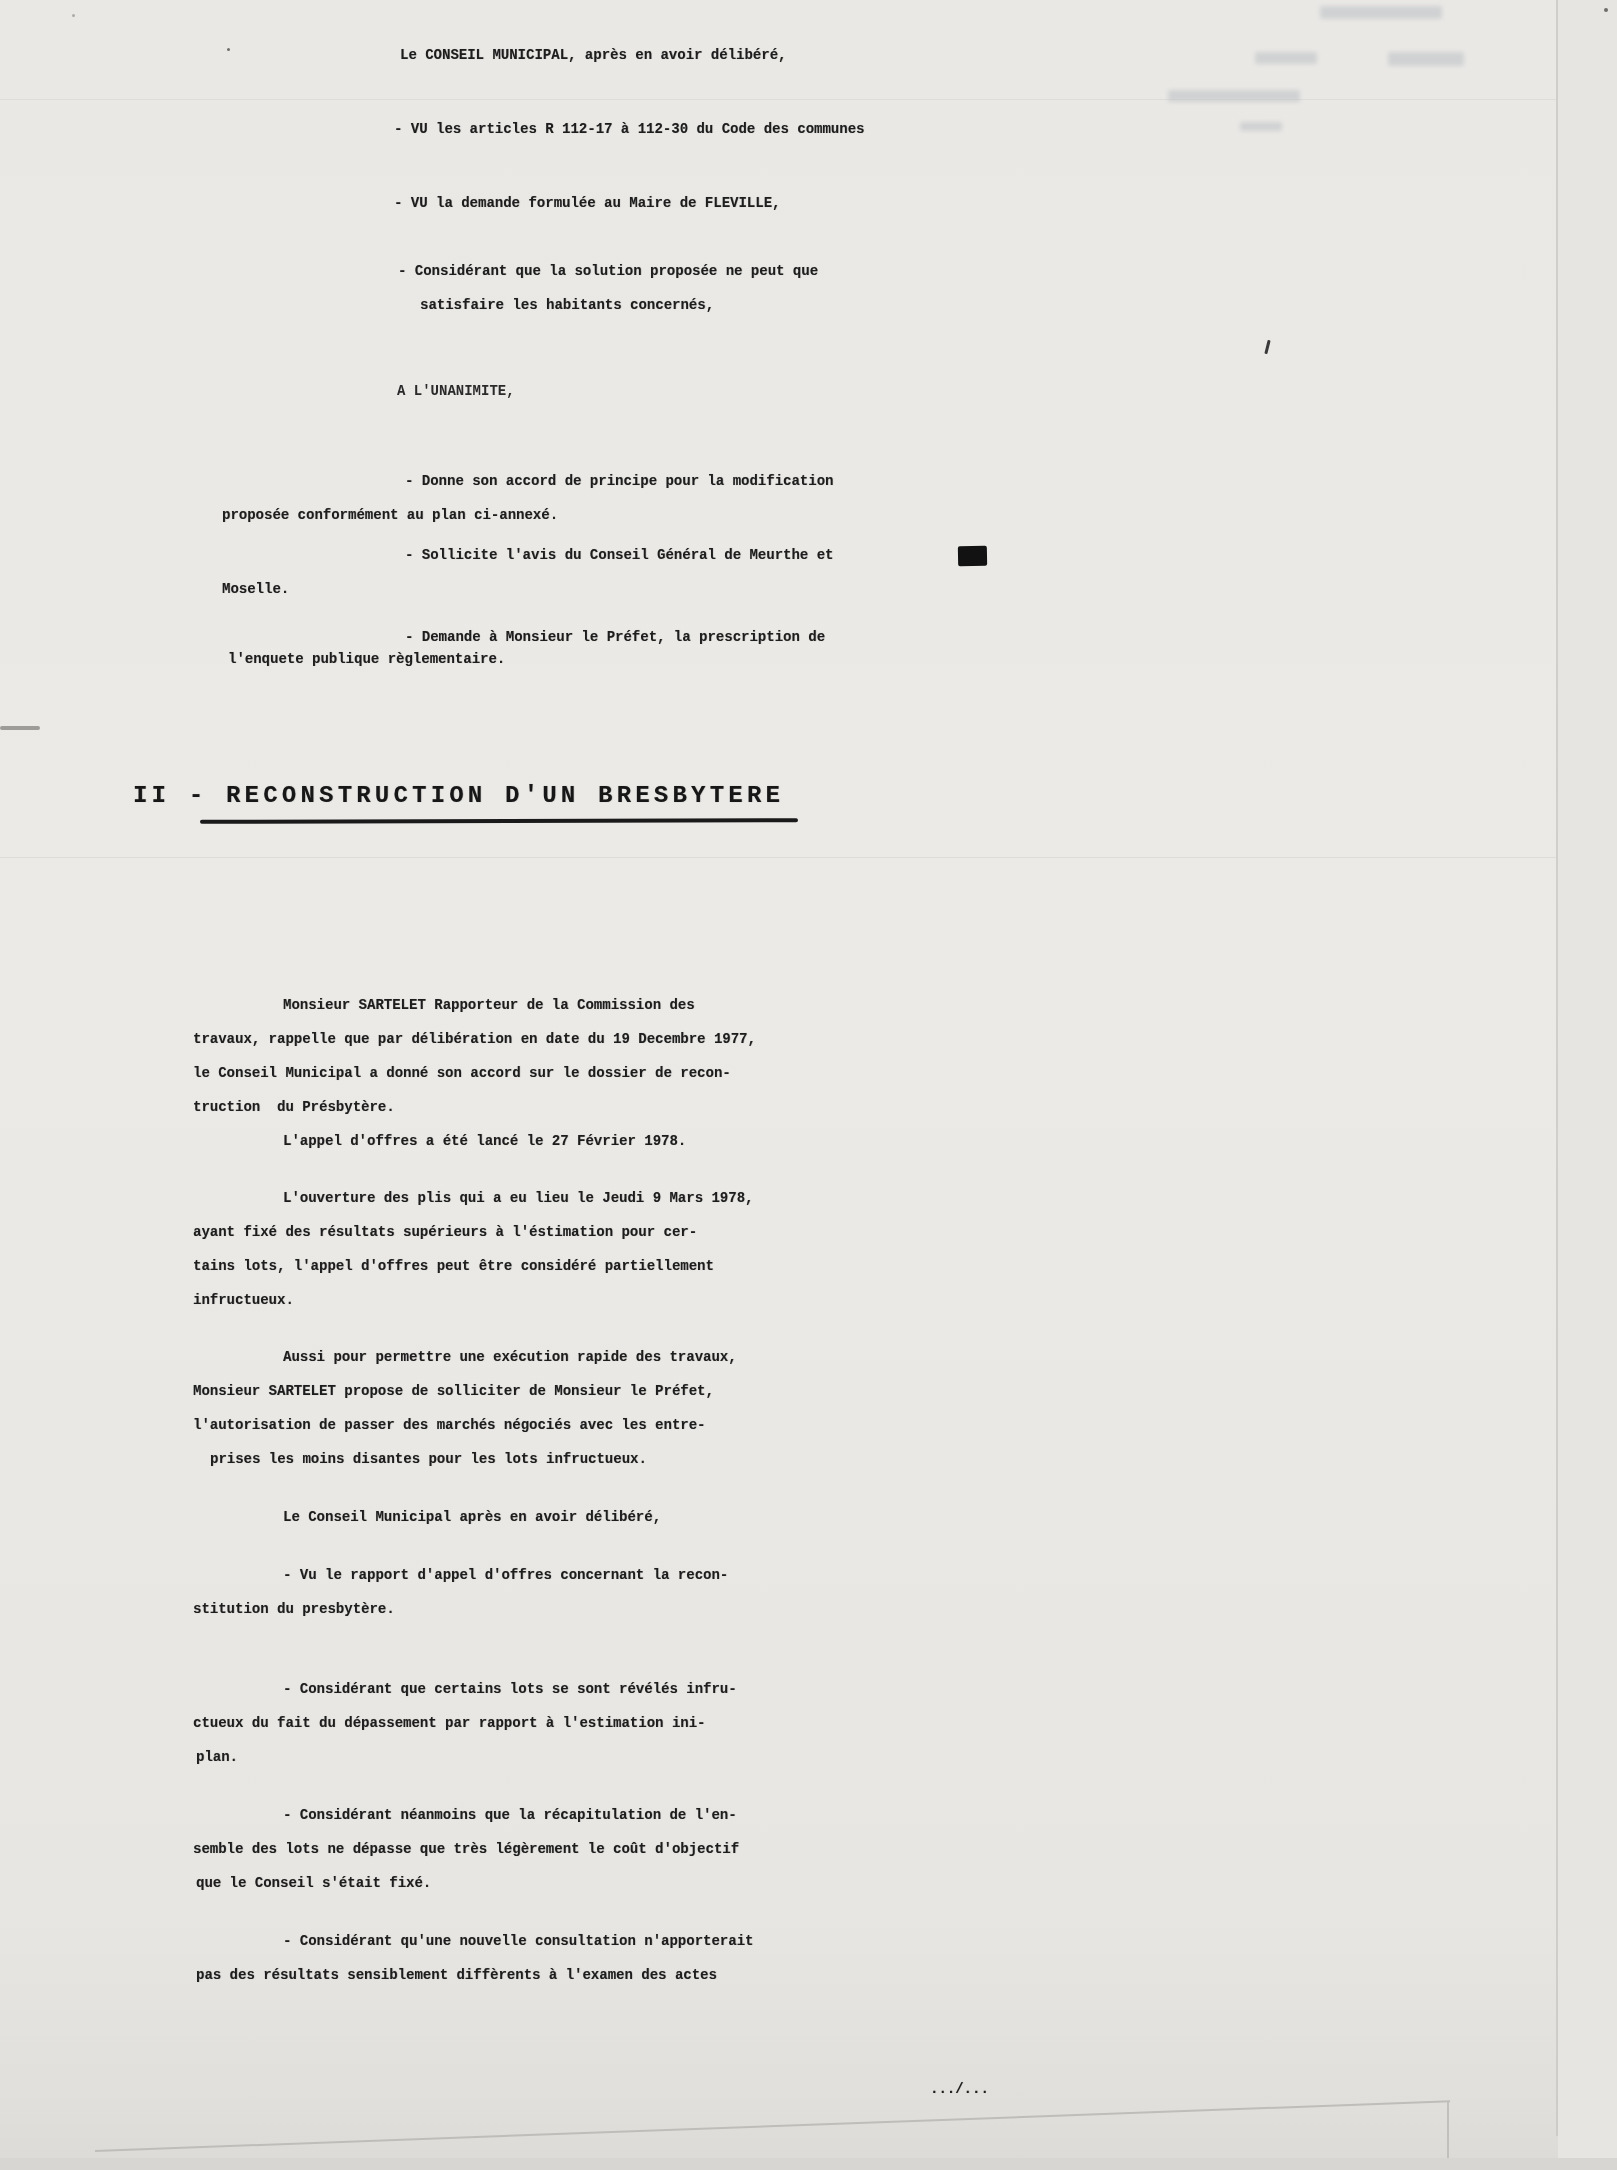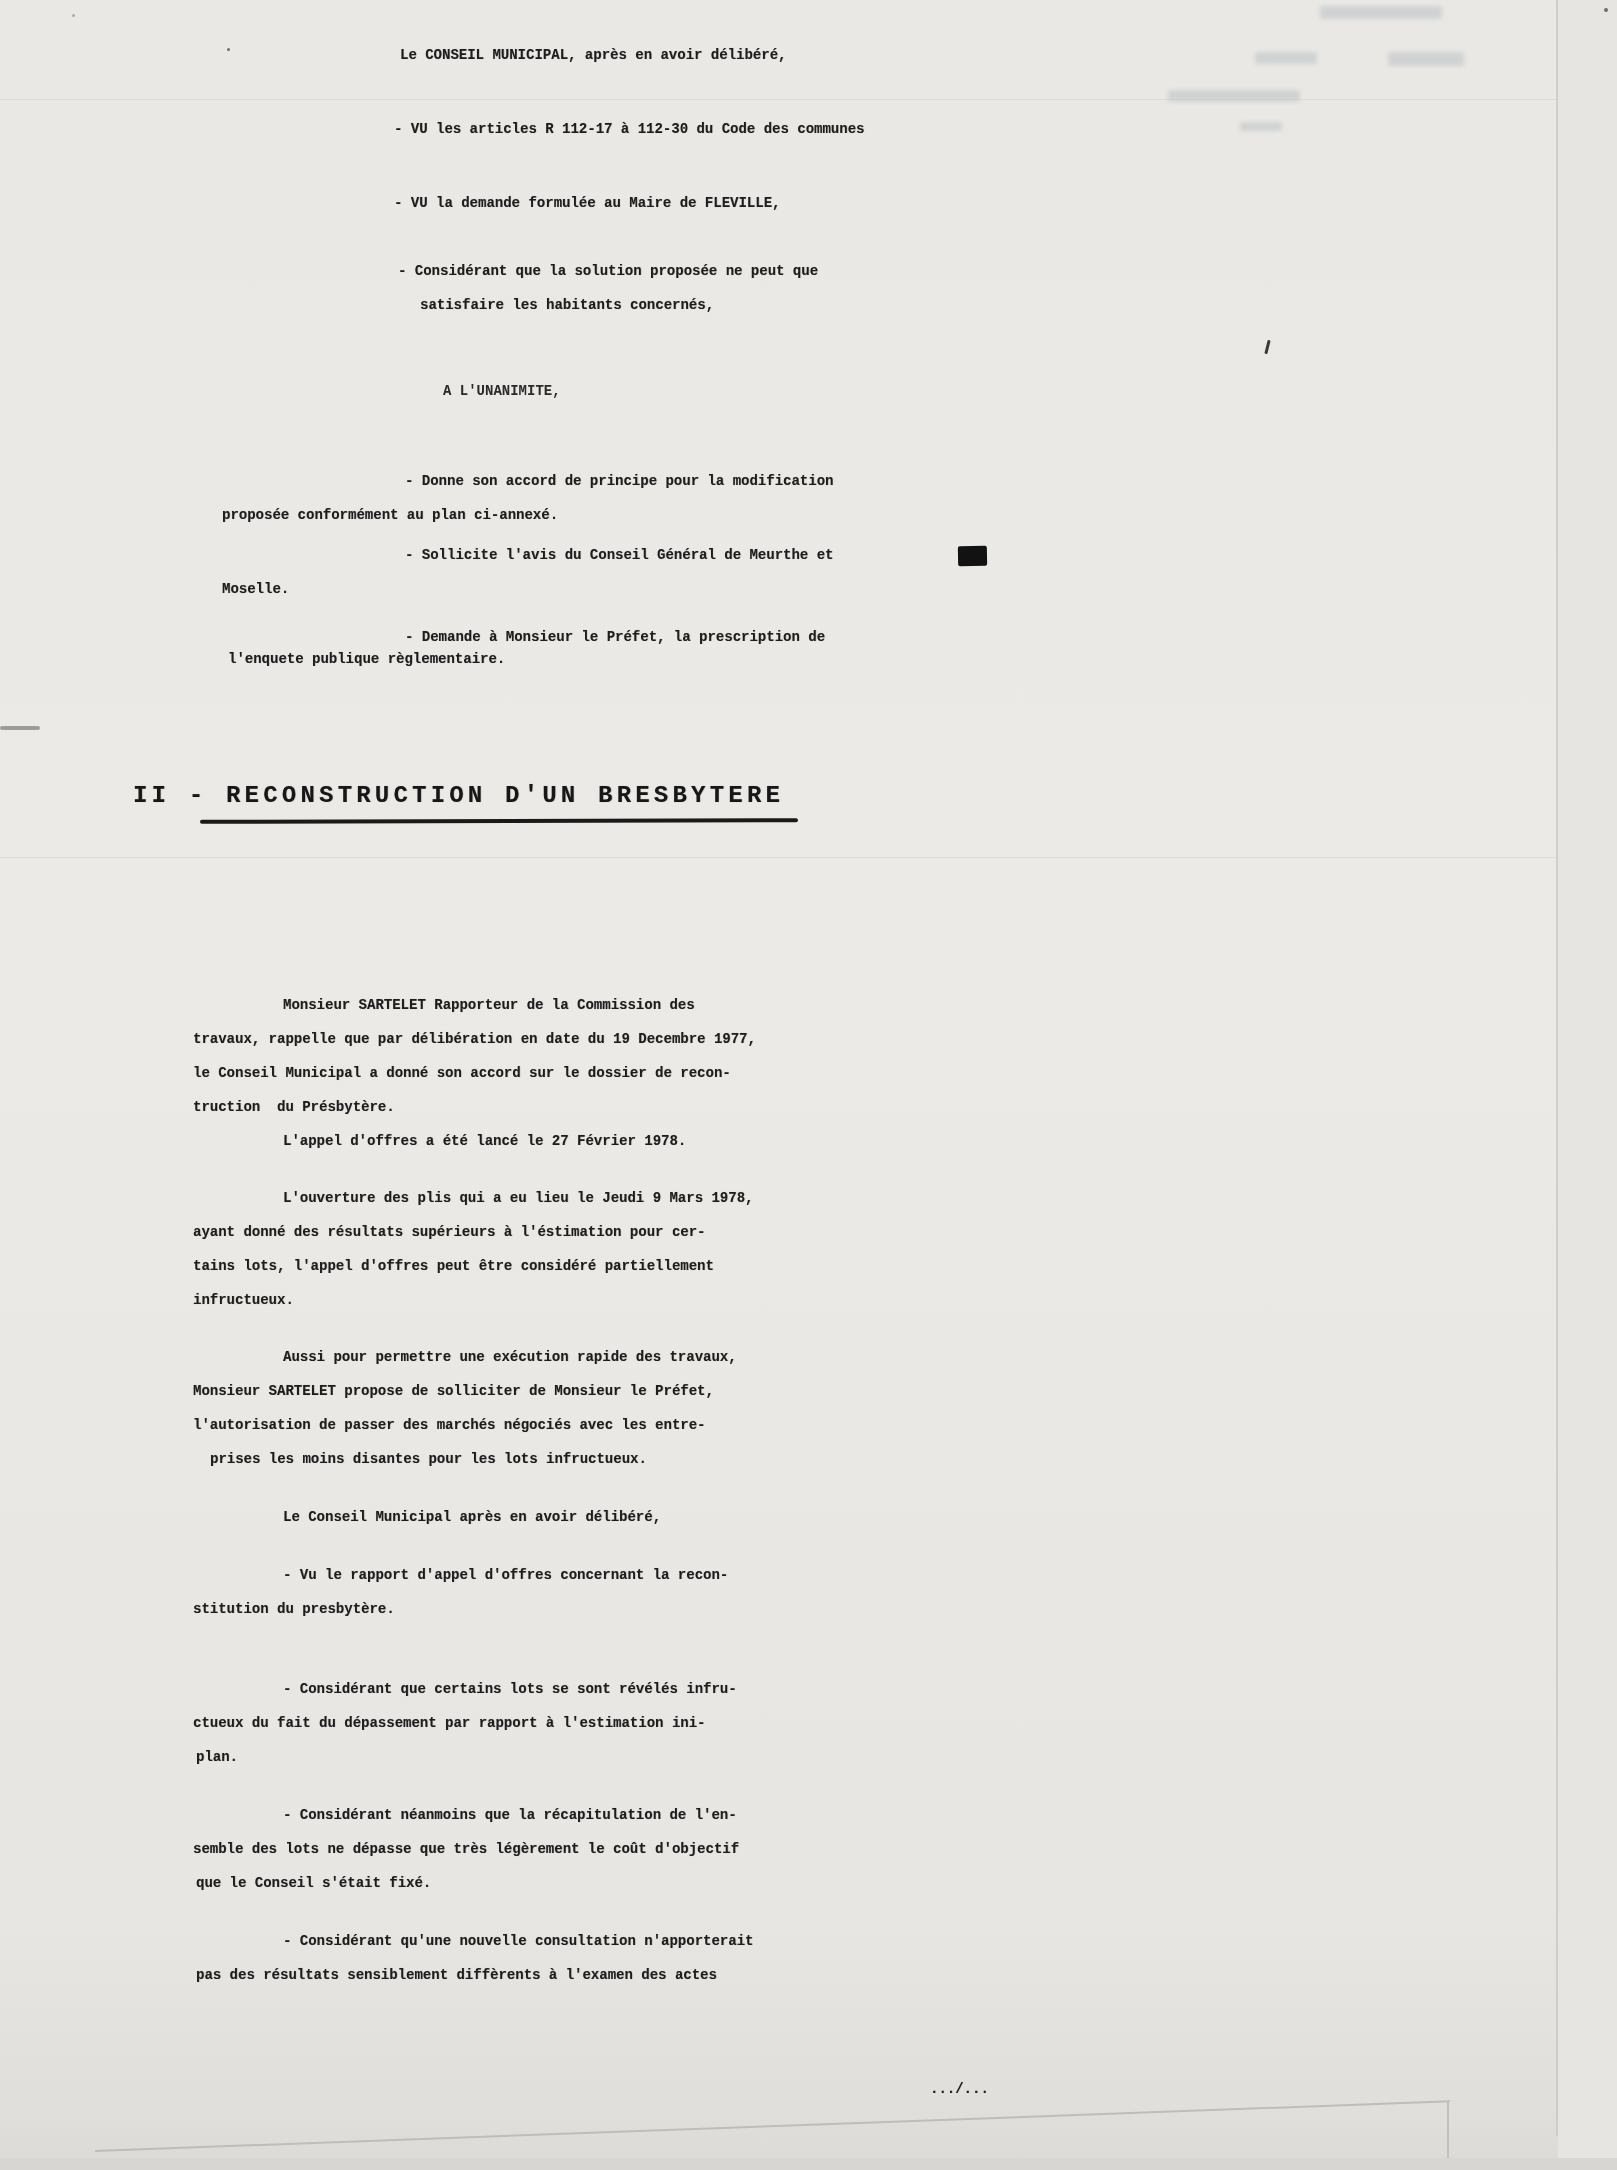--- a/index.html
+++ b/index.html
@@ -18,21 +18,21 @@
   
   .tl {
     position:absolute;
     font-size:14px;
     line-height:26px;
     font-weight:700;
     color:#1d1d1d;
     white-space:pre;
     text-shadow:0.4px 0.4px 0.7px rgba(25,25,25,0.38);
   }
-  .light { color:#2a2a2a; text-shadow:none;margin-left:46px; }
+  .light { color:#2a2a2a; text-shadow:none; }
 
   .heading-line {
     position:absolute;
     font-size:24px;
     line-height:30px;
     font-weight:700;
     letter-spacing:4.2px;
     color:#171717;
     white-space:pre;
     text-shadow:0.4px 0.4px 0.8px rgba(20,20,20,0.4);
@@ -158,21 +158,21 @@
   <div class="heading-line" style="left:133px;top:781px;"><span>II - </span><span>RECONSTRUCTION D'UN BRESBYTERE</span></div>
   <div class="heading-underline"></div>
 
   <div class="tl" style="left:283px;top:992px;">Monsieur SARTELET Rapporteur de la Commission des</div>
   <div class="tl" style="left:193px;top:1026px;">travaux, rappelle que par délibération en date du 19 Decembre 1977,</div>
   <div class="tl" style="left:193px;top:1060px;">le Conseil Municipal a donné son accord sur le dossier de recon-</div>
   <div class="tl" style="left:193px;top:1094px;">truction  du Présbytère.</div>
   <div class="tl" style="left:283px;top:1128px;">L'appel d'offres a été lancé le 27 Février 1978.</div>
 
   <div class="tl" style="left:283px;top:1185px;">L'ouverture des plis qui a eu lieu le Jeudi 9 Mars 1978,</div>
-  <div class="tl" style="left:193px;top:1219px;">ayant donné des résultats supérieurs à l'éstimation pour cer-</div>
+  <div class="tl" style="left:193px;top:1219px;">ayant fixé des résultats supérieurs à l'éstimation pour cer-</div>
   <div class="tl" style="left:193px;top:1253px;">tains lots, l'appel d'offres peut être considéré partiellement</div>
   <div class="tl" style="left:193px;top:1287px;">infructueux.</div>
 
   <div class="tl" style="left:283px;top:1344px;">Aussi pour permettre une exécution rapide des travaux,</div>
   <div class="tl" style="left:193px;top:1378px;">Monsieur SARTELET propose de solliciter de Monsieur le Préfet,</div>
   <div class="tl" style="left:193px;top:1412px;">l'autorisation de passer des marchés négociés avec les entre-</div>
   <div class="tl" style="left:210px;top:1446px;">prises les moins disantes pour les lots infructueux.</div>
 
   <div class="tl" style="left:283px;top:1504px;">Le Conseil Municipal après en avoir délibéré,</div>
 

